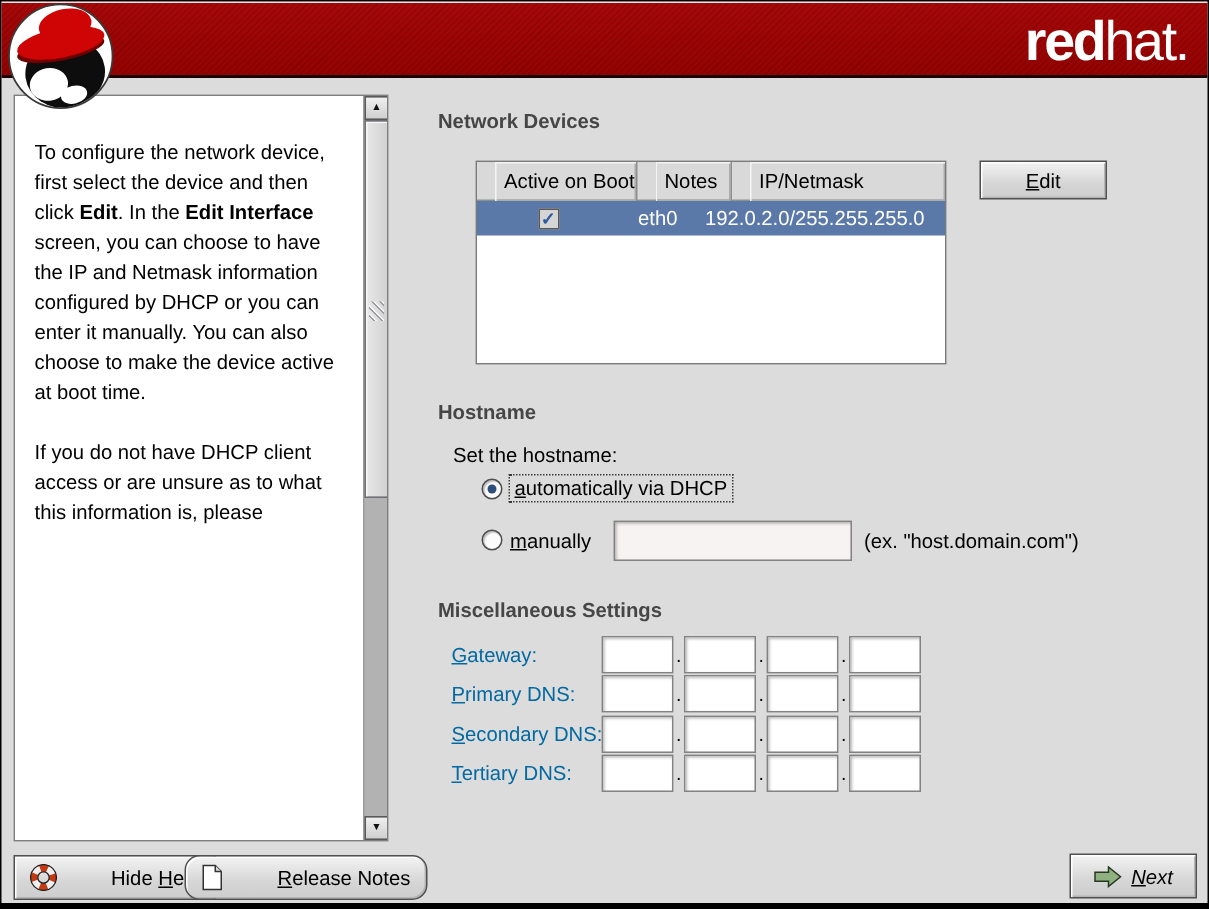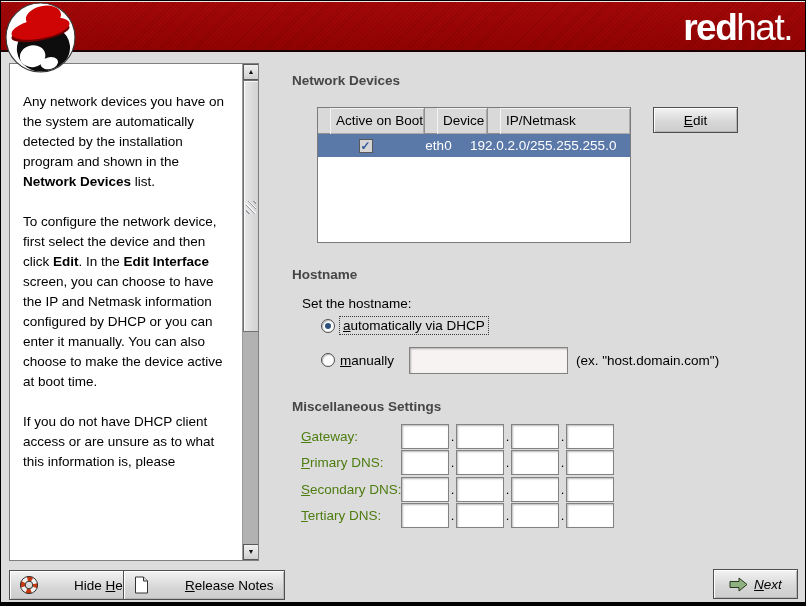--- a/index.html
+++ b/index.html
@@ -121,32 +121,32 @@
 
   .text-input {
     position:absolute; border:1px solid #828282; background:#f8f3f3;
     box-shadow:inset 1px 1px 2px rgba(0,0,0,.28);
     font-family:"Liberation Sans", sans-serif; font-size:13px; padding:0 4px; color:#000;
   }
   .hostname-input { left:408px; top:346px; width:159px; height:27px; }
 
   
   .ip-row { position:absolute; left:300px; display:flex; align-items:center; height:25px; }
-  .ip-label { width:100px; font-size:13.5px; color:#4d7c0f; white-space:nowrap; }
+  .ip-label { width:100px; font-size:13.5px; color:#0369a1; white-space:nowrap; }
   .octet {
     width:48px; height:25px; border:1px solid #828282; background:#fff;
     box-shadow:inset 1px 1px 2px rgba(0,0,0,.28);
     font-family:"Liberation Sans", sans-serif; font-size:13px; padding:0 3px; color:#000;
   }
   .octet-dot { width:7px; text-align:center; font-size:13px; line-height:30px; color:#000; }
 
   
   .footer-btn { height:30px; padding:0 10px;gap:36px; }
   .hide-help-btn { left:8px; top:569px; }
-  .release-notes-btn { left:122px; top:569px; }
+  .release-notes-btn { left:122px; top:569px;border-radius:10px; }
   .back-btn { left:599px; top:568px; width:83px; height:30px; }
   .next-btn { left:712px; top:568px; width:85px; height:30px;font-style:italic; }
   .btn-icon { display:inline-block; line-height:0; }
 </style>
 </head>
 <body>
 
 <div class="window">
 
   <div class="banner">
@@ -166,39 +166,38 @@
       <ellipse cx="28" cy="55" rx="13" ry="11" fill="#fff" transform="rotate(-10 28 55)"></ellipse>
       <ellipse cx="45" cy="62" rx="9" ry="6" fill="#fff" transform="rotate(-14 45 62)"></ellipse>
       <ellipse cx="36" cy="31" rx="30" ry="8" fill="#6e0000" transform="rotate(-11 36 31)"></ellipse>
       <ellipse cx="36" cy="27" rx="30" ry="10" fill="#cf0505" transform="rotate(-11 36 27)"></ellipse>
       <ellipse cx="39" cy="15" rx="18" ry="11" fill="#cf0505" transform="rotate(-11 39 15)"></ellipse>
     </g>
   </svg>
 
   <div class="help-panel">
     <div class="help-content">
-      <p class="help-para"><span>Any network devices you have on the system are automatically detected by the installation program and shown in the </span><b>Network Devices</b><span> list.</span></p>
       <p class="help-para"><span>To configure the network device, first select the device and then click </span><b>Edit</b><span>. In the </span><b>Edit Interface</b><span> screen, you can choose to have the IP and Netmask information configured by DHCP or you can enter it manually. You can also choose to make the device active at boot time.</span></p>
       <p class="help-para"><span>If you do not have DHCP client access or are unsure as to what this information is, please</span></p>
     </div>
     <div class="vscroll">
       <div class="sb-btn sb-up"><span>▲</span></div>
       <div class="sb-thumb">
           <div class="sb-grip"></div>
         </div>
       <div class="sb-btn sb-down"><span>▼</span></div>
     </div>
   </div>
 
   <div class="section-label" style="left:291px; top:72px;">Network Devices</div>
 
   <div class="dev-table">
     <div class="dev-head">
       <div class="dev-hcell col1">Active on Boot</div>
-      <div class="dev-hcell col2">Device</div>
+      <div class="dev-hcell col2">Notes</div>
       <div class="dev-hcell col3">IP/Netmask</div>
     </div>
     <div class="dev-row">
       <div class="dev-cell-check">
         <div class="checkbox"><span>✓</span></div>
       </div>
       <div class="dev-cell-dev">eth0</div>
       <div class="dev-cell-ip">192.0.2.0/255.255.255.0</div>
     </div>
   </div>

